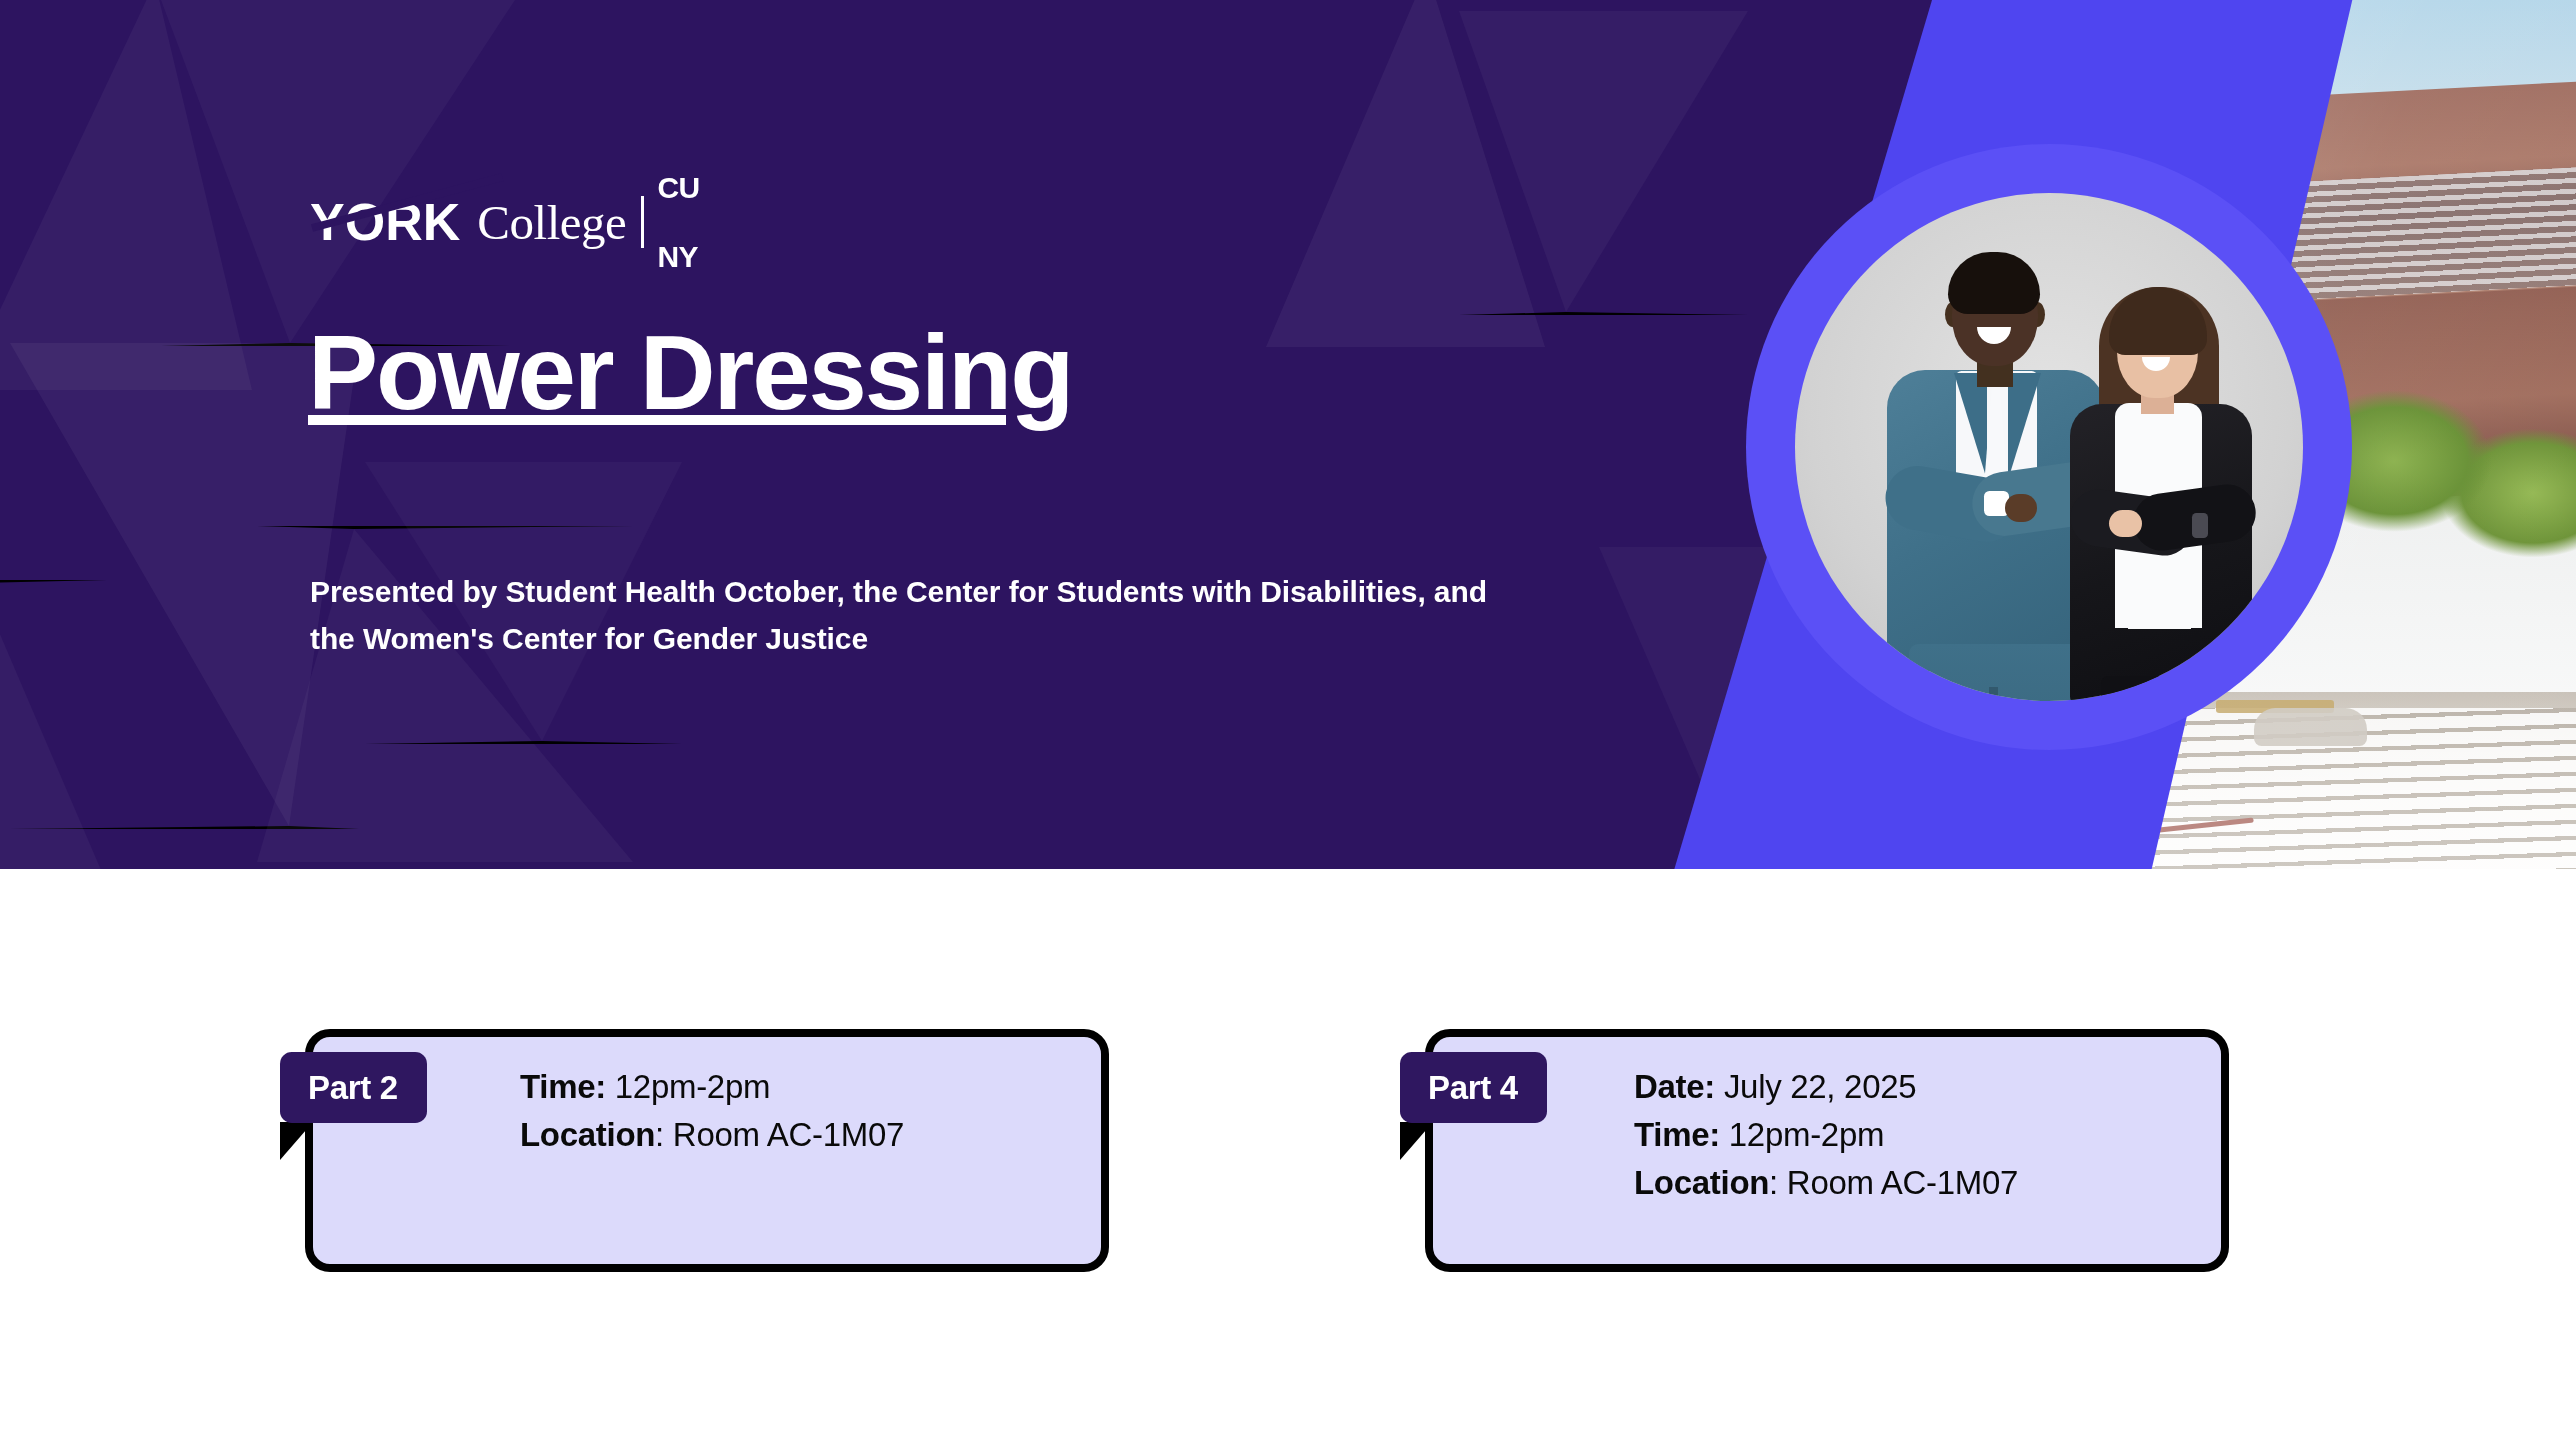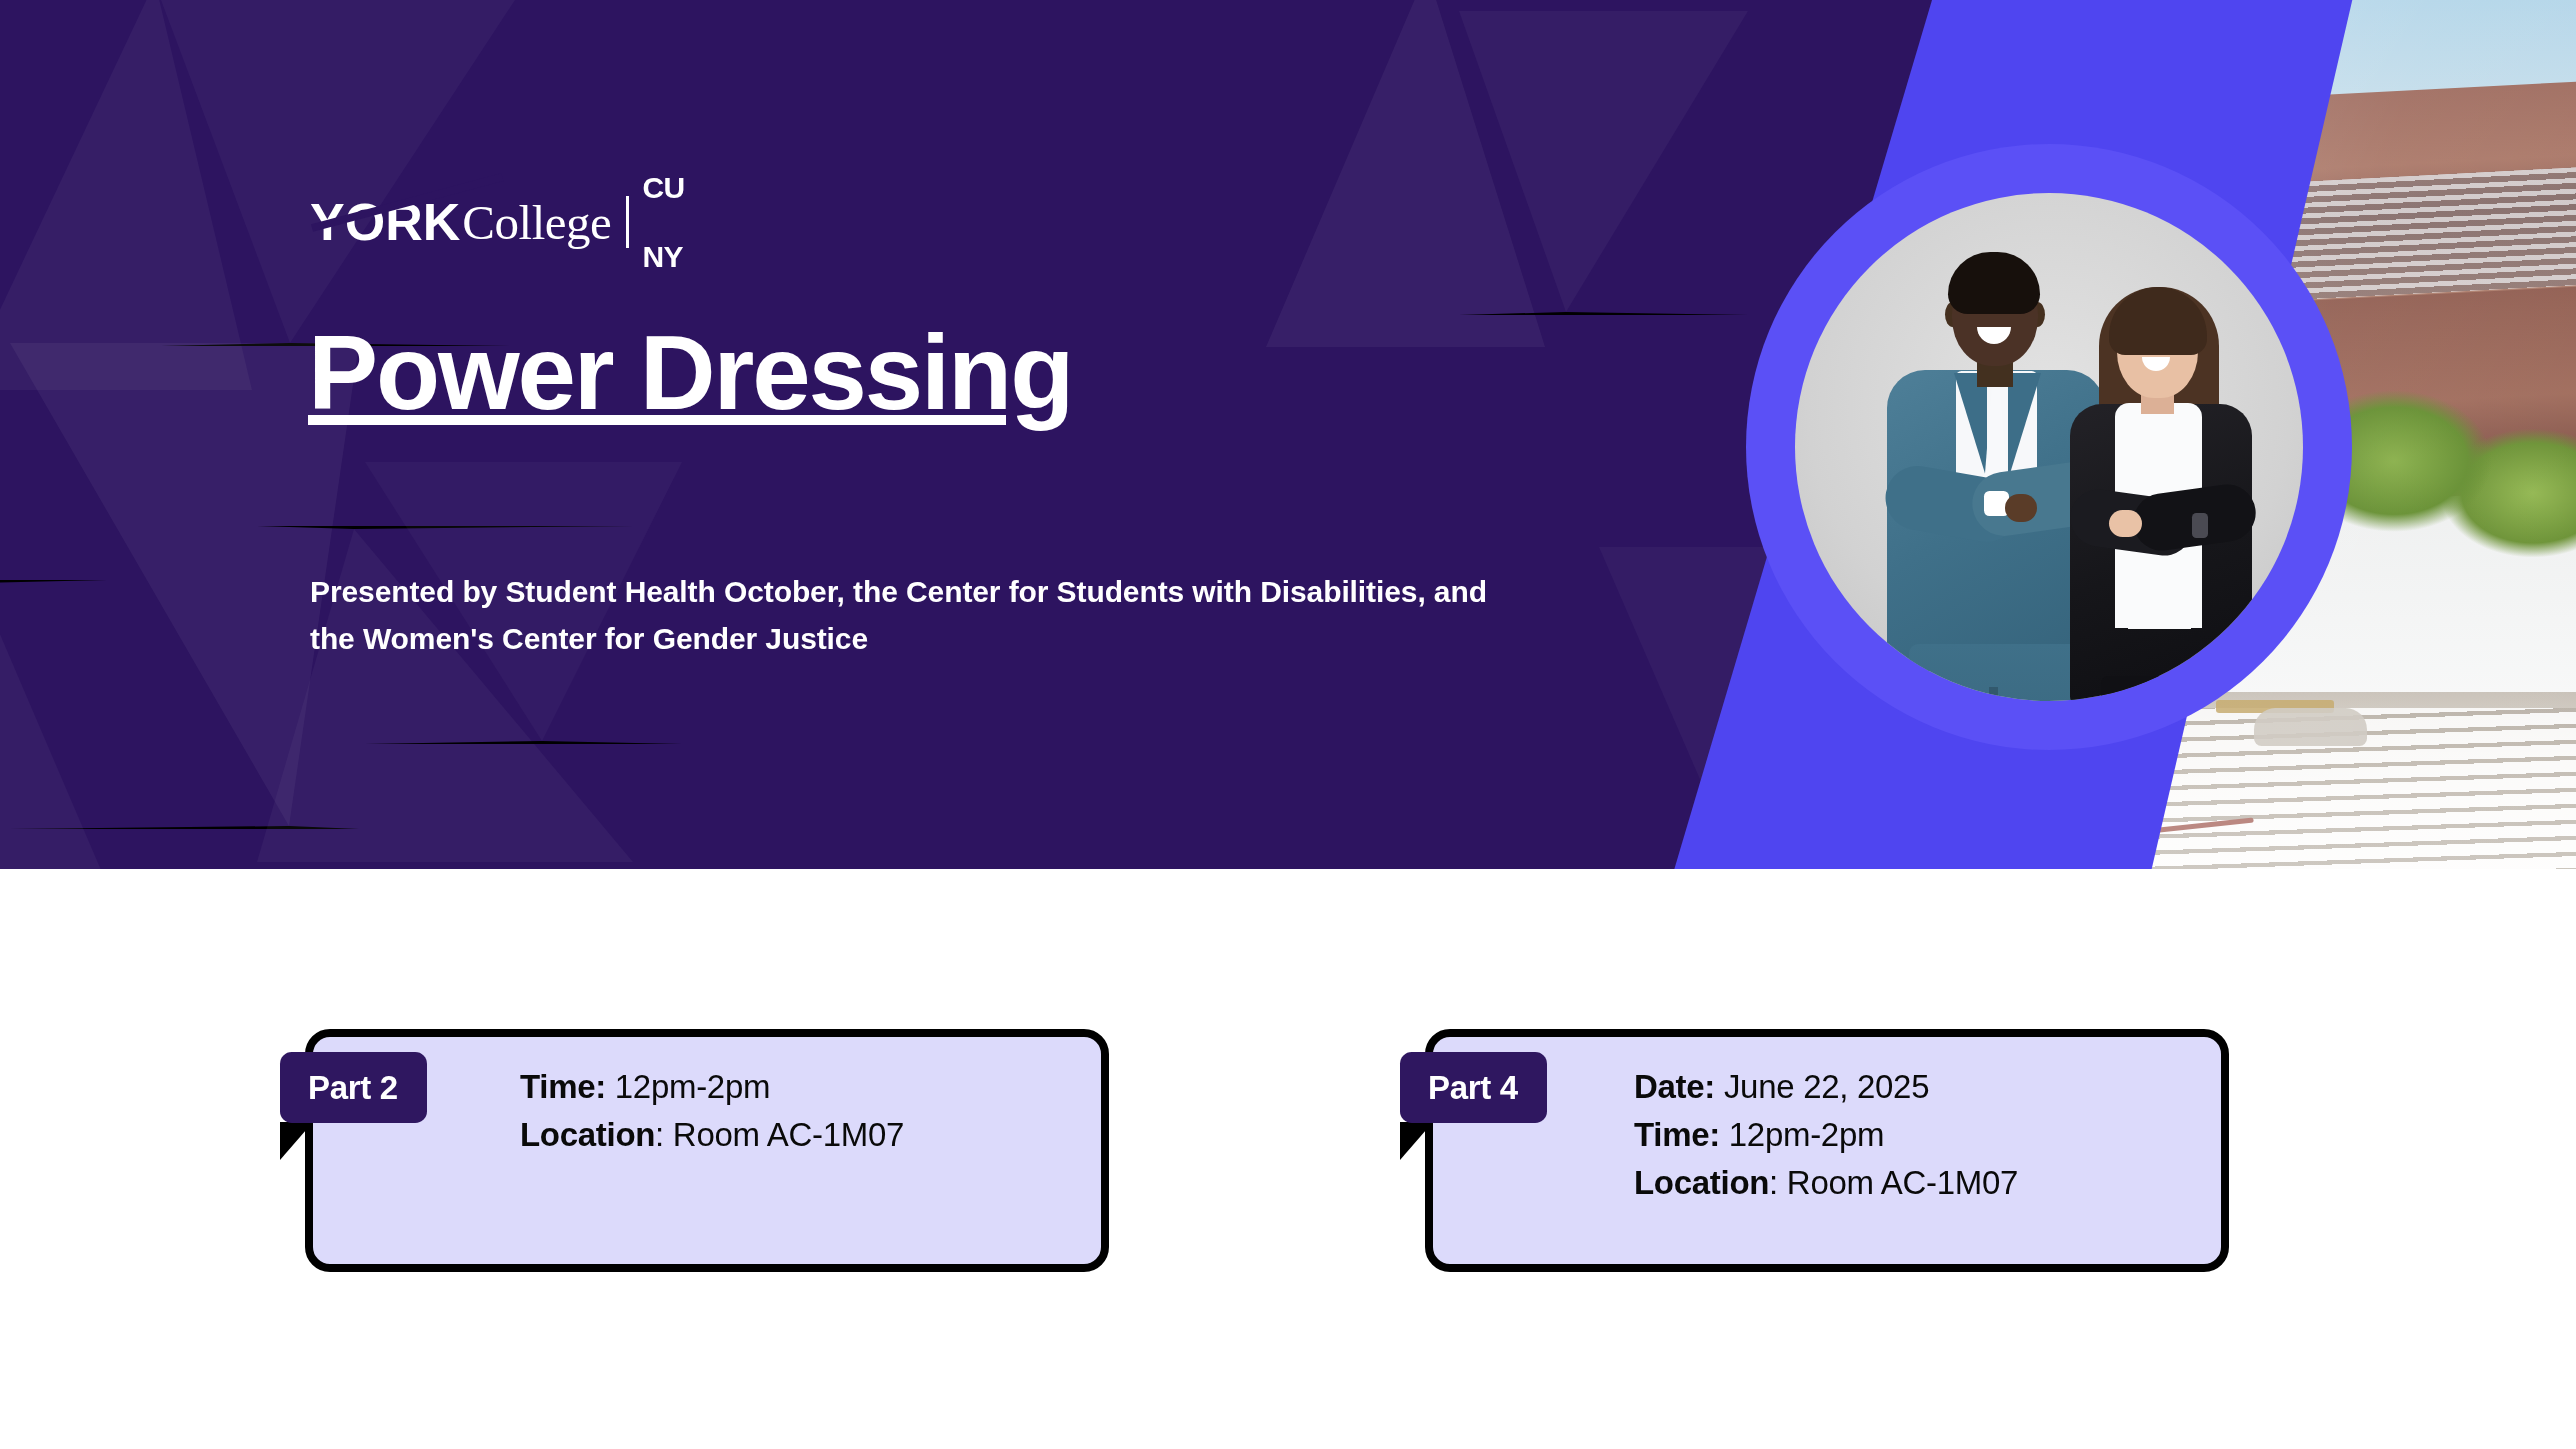--- a/index.html
+++ b/index.html
@@ -201,21 +201,21 @@
     font-family: "Liberation Sans", "DejaVu Sans", sans-serif;
     position: relative; padding-right: 2.1px;
   }
   .logo-slash {
     position: absolute; left: 2.1px; top: 28px; width: 197px; height: 8px;
     background: #2D1460; transform: rotate(-15deg); transform-origin: left center;
   }
   .logo-college {
     font-size: 49px; color: #ffffff; line-height: 1;
     font-family: "Liberation Serif", "DejaVu Serif", serif;
-    margin-left: 0; letter-spacing: -0.5px;
+    margin-left: 15px; letter-spacing: -0.5px;
   }
   .logo-bar {
     width: 3.2px; height: 52px; background: #ffffff; margin: 0 13px 0 15px;
   }
   .logo-cuny {
     display: flex; flex-direction: column; justify-content: center;
     line-height: 0.84; font-weight: 800; font-size: 30px; color: #ffffff;
     letter-spacing: -0.5px;
     gap: 43px;
   }
@@ -392,21 +392,21 @@
       </div>
     </div>
   </div>
 
   <div class="card card-2">
     <div class="tag-tail"></div>
     <div class="tag">Part 4</div>
     <div class="card-body">
       <div>
         <b>Date:</b>
-        <span>June 22, 2025</span>
+        <span>July 22, 2025</span>
       </div>
       <div>
         <b>Time:</b>
         <span>12pm-2pm</span>
       </div>
       <div>
         <b>Location</b><span>: Room AC-1M07</span>
       </div>
     </div>
   </div>

